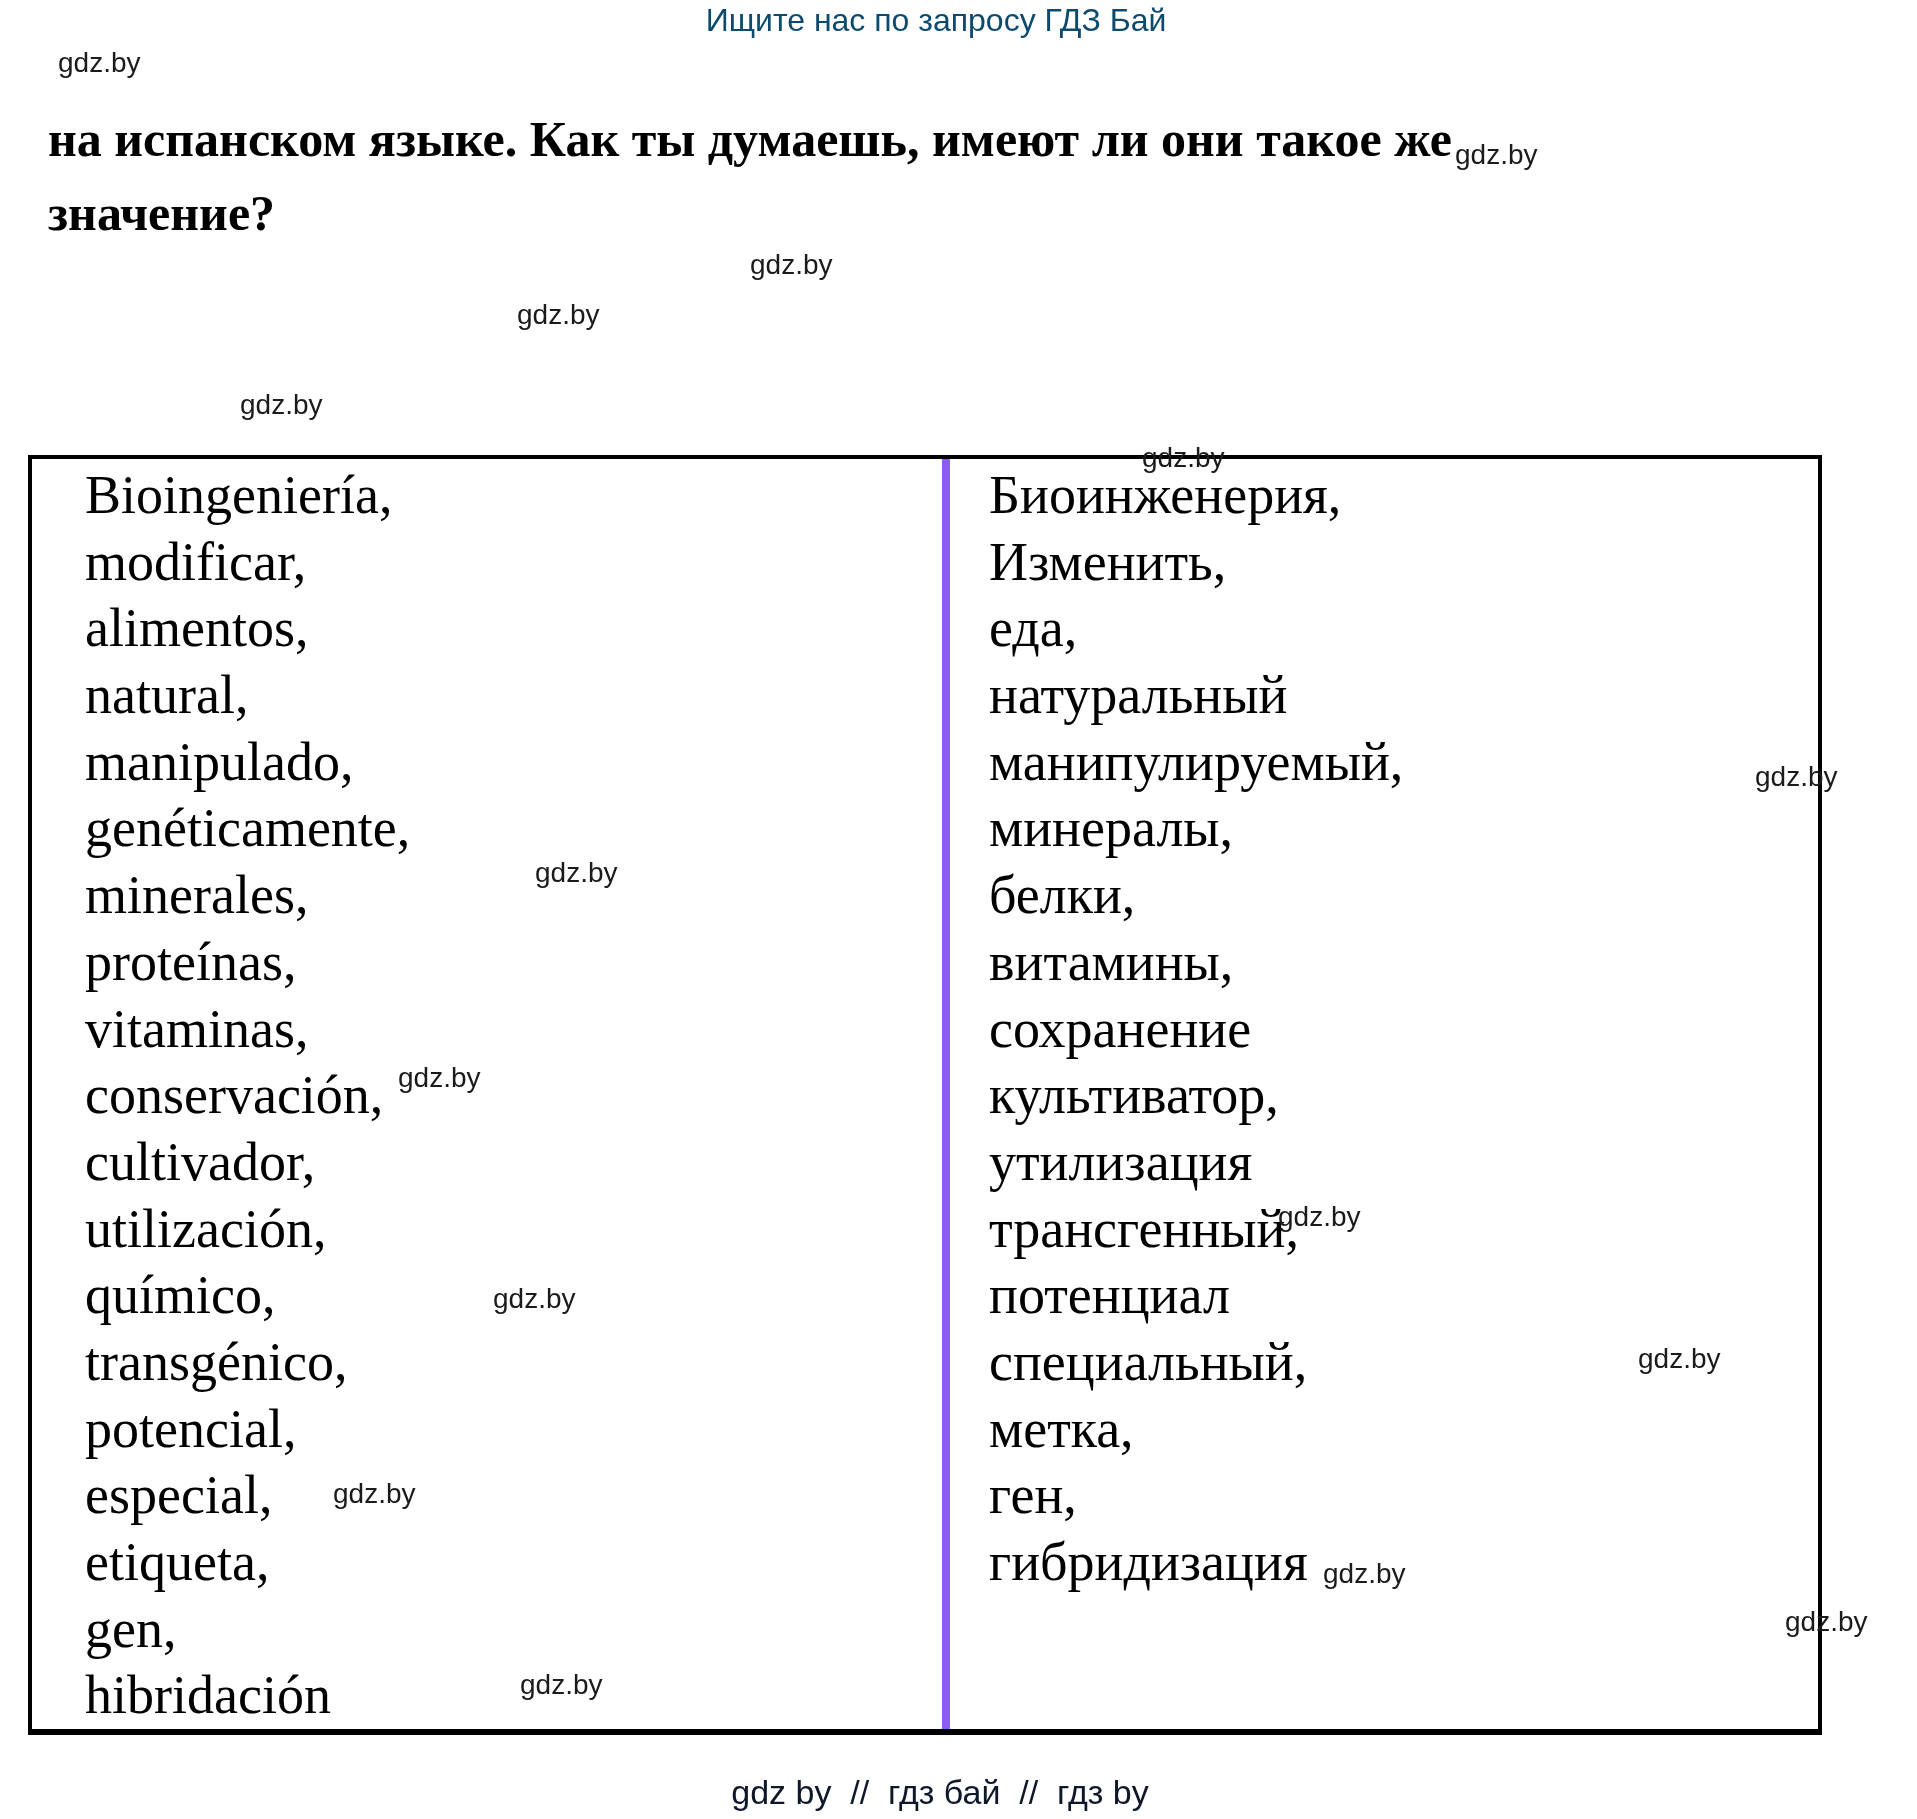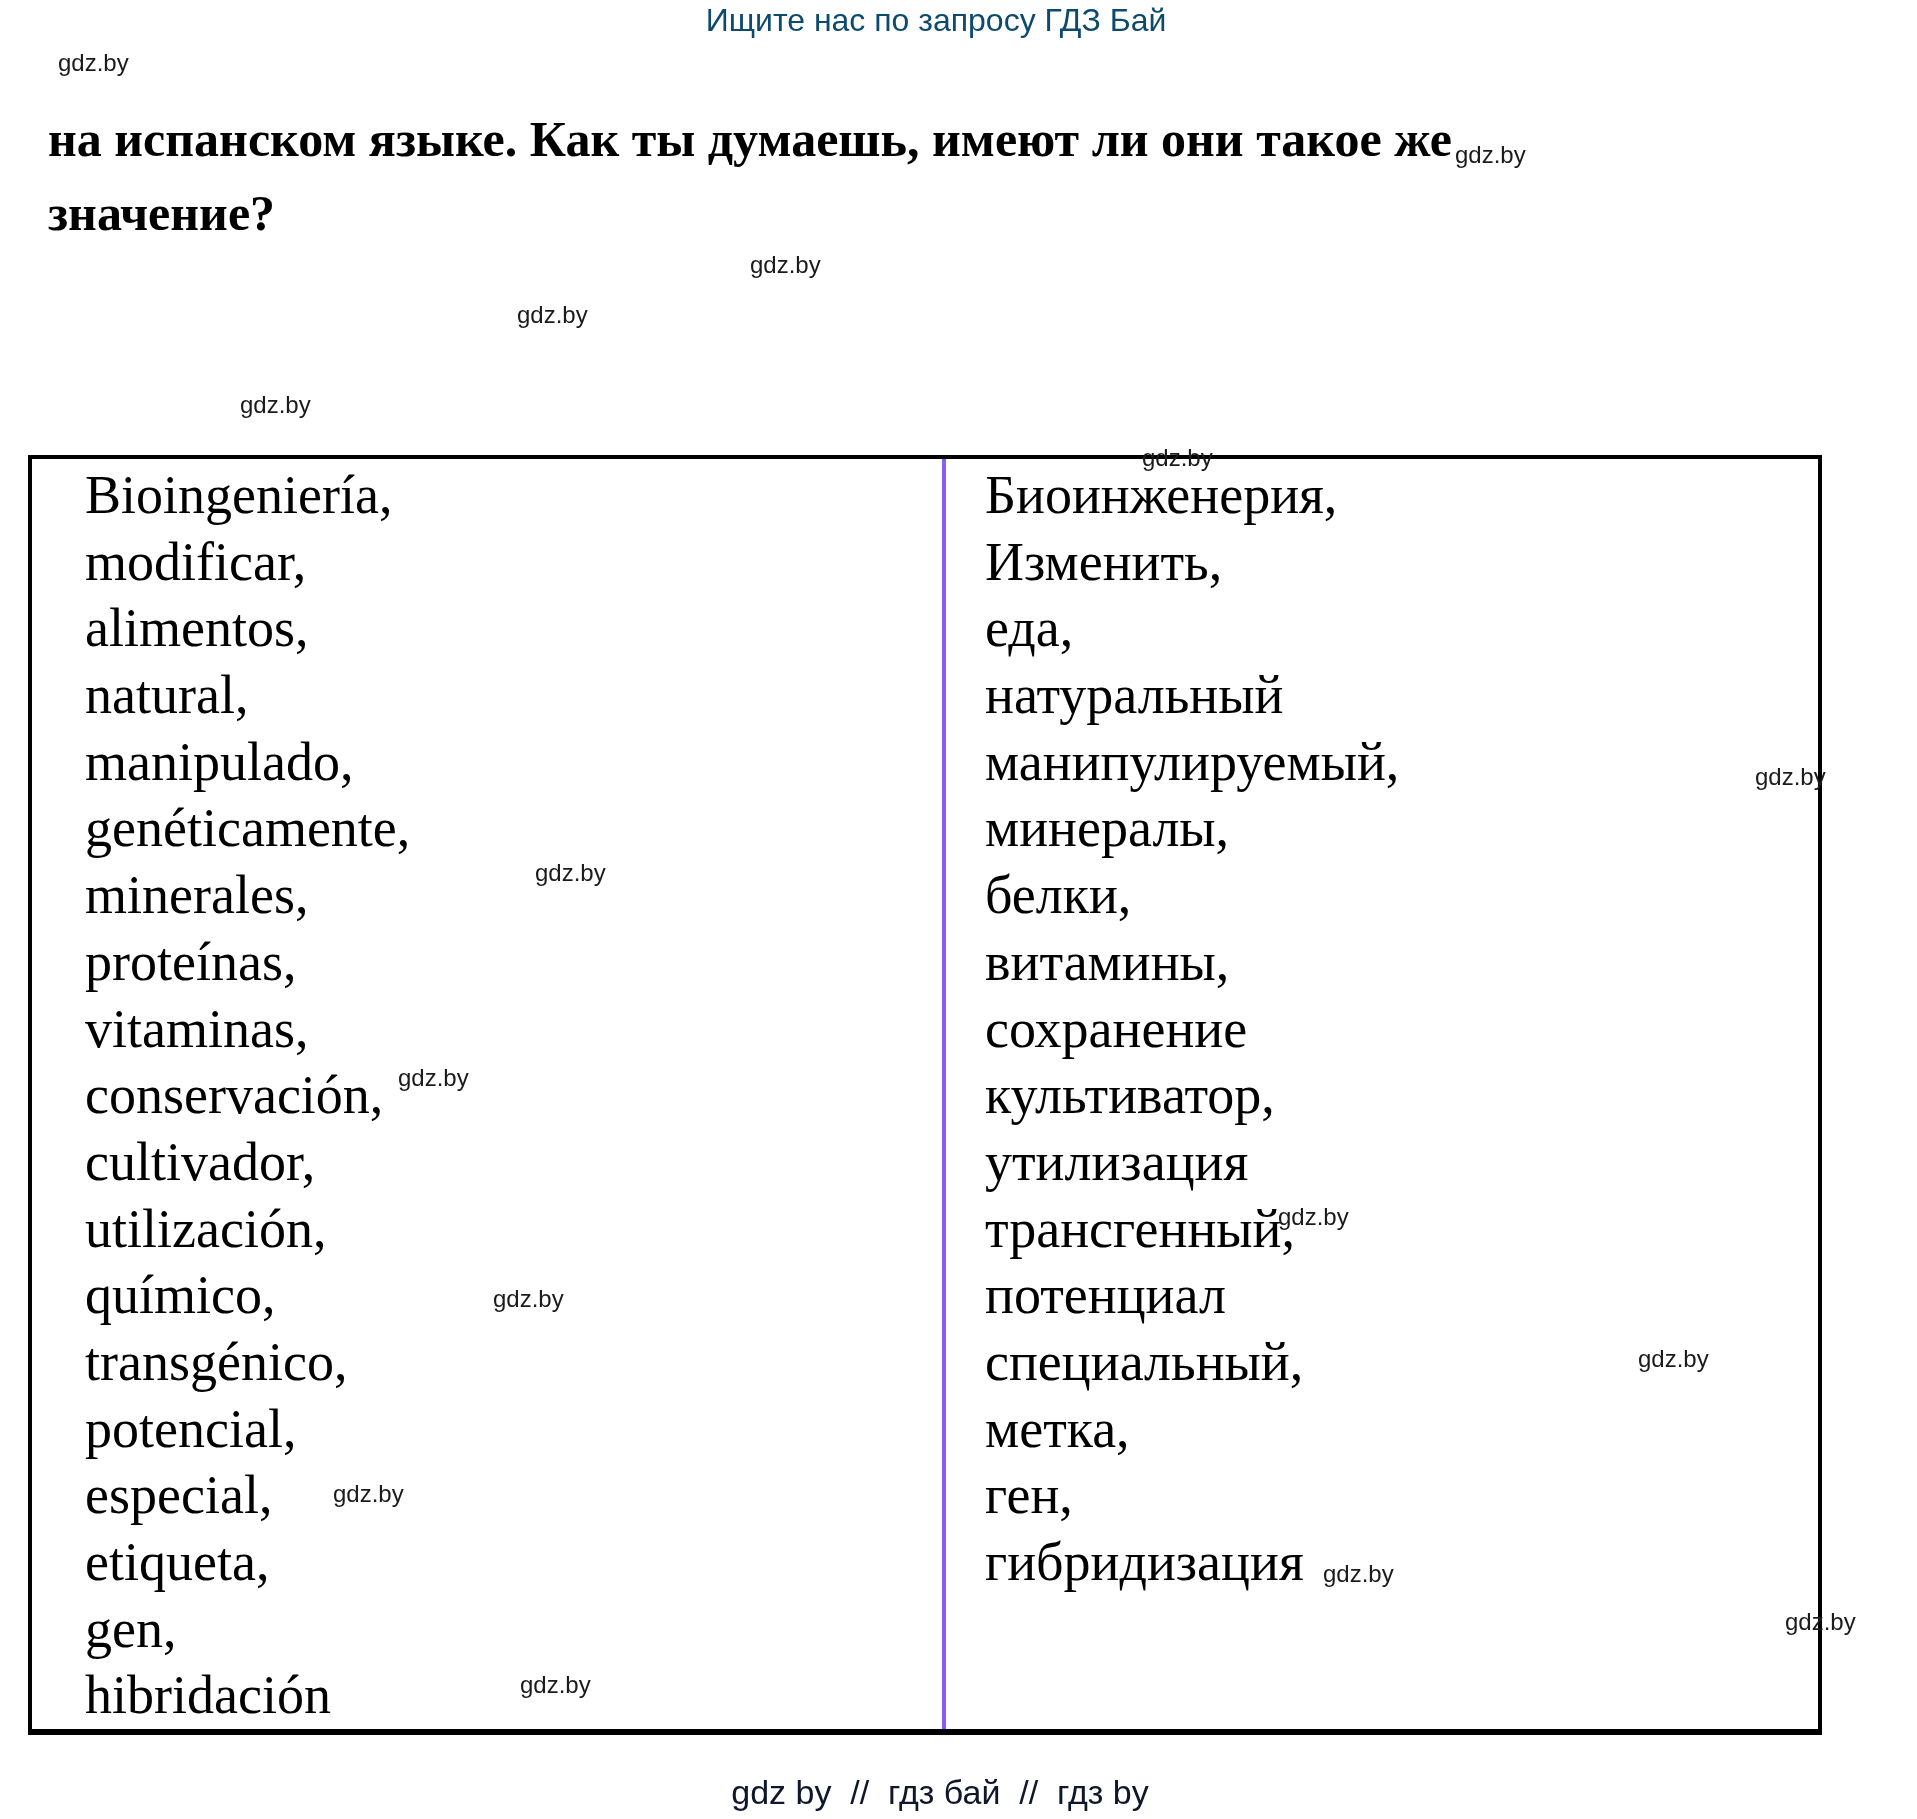--- a/index.html
+++ b/index.html
@@ -30,34 +30,34 @@
     background:#ffffff;
   }
   .vocab-col{
     box-sizing:border-box;
     width:910px;
     padding-top:3px;
     padding-left:23px;
   }
   .vocab-col.right{
     width:876px;
-    border-left:4px solid #8b5cf6;
+    border-left:8px solid #8b5cf6;
   }
   .vocab-row{
     height:66.7px;line-height:66.7px;
     font-size:54px;
     padding-left:30px;
     white-space:nowrap;
     color:#000000;
   }
   .vocab-col.right .vocab-row{padding-left:16px;}
   .watermark{
     position:absolute;
     font-family:"Liberation Sans", sans-serif;
-    font-size:24px;line-height:30px;
+    font-size:28px;line-height:30px;
     z-index:5;
     white-space:nowrap;
   }
   .footer-line{
     position:absolute;top:1772px;left:0;width:1880px;
     text-align:center;
     font-family:"Liberation Sans", sans-serif;
     font-size:34px;line-height:40px;
     white-space:pre;
   }

